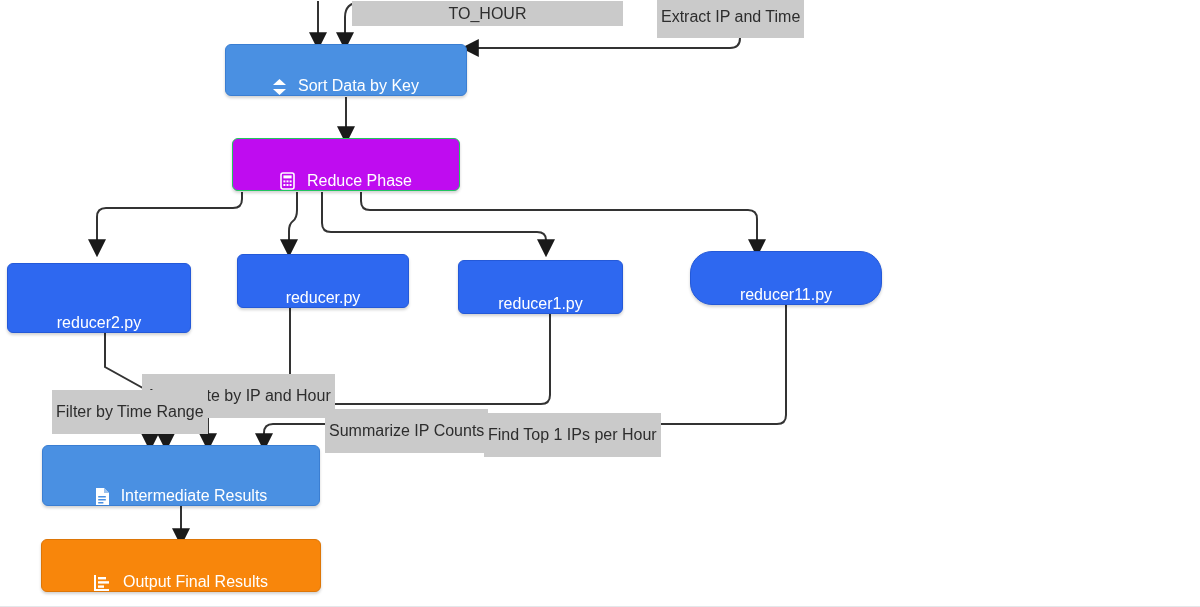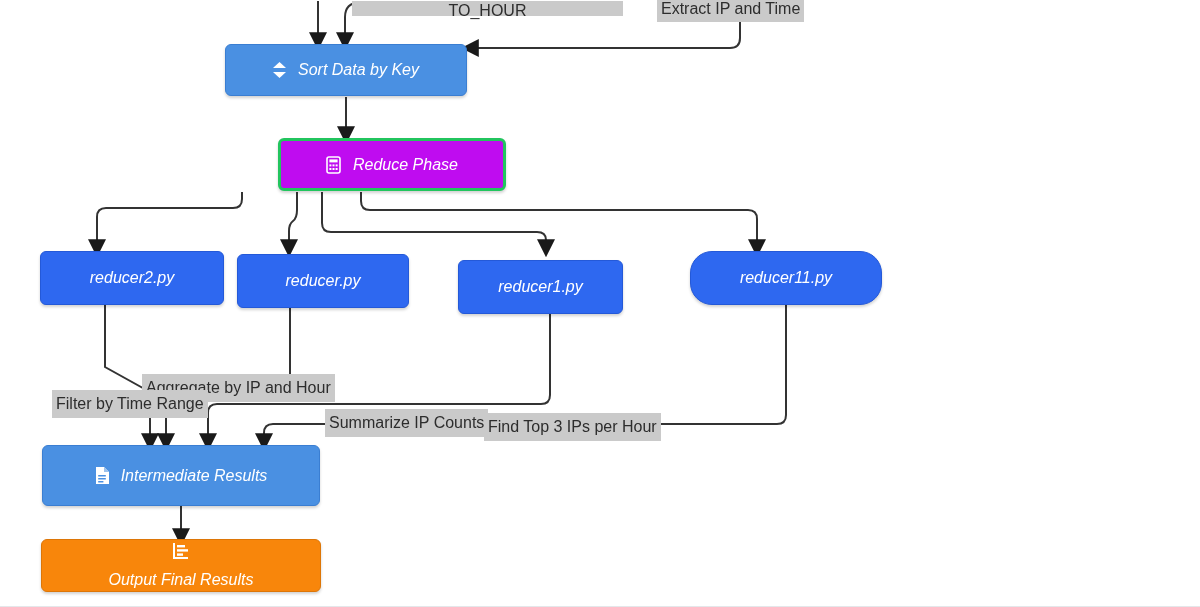--- a/index.html
+++ b/index.html
@@ -8,50 +8,49 @@
     width:1200px;height:607px;
     overflow:hidden;
     background:#ffffff;
     font-family:"Liberation Sans", sans-serif;
     border-bottom:1px solid #e4e7ea;
     box-sizing:border-box;
   }
   #edges{position:absolute;left:0;top:0;z-index:1;}
   .node{
     position:absolute;z-index:4;
-    display:flex;align-items:center;justify-content:center;gap:12px;
+    display:flex;align-items:flex-end;justify-content:center;gap:12px;
     color:#ffffff;font-size:16px;
     border-radius:6px;
     box-shadow:0 2px 3px rgba(0,0,0,0.18);
     box-sizing:border-box;
-    font-style:italic;
   }
   .node .ic{display:flex;align-items:center;}
   .blue{background:var(--node-blue);border:1px solid #3a7ed2;}
   .vivid{background:var(--reducer-blue);border:1px solid #2459d8;}
-  .purple{background:var(--purple);border:3px solid #22c55e;margin-left:46px;}
-  .orange{background:var(--orange);border:1px solid #dd7607;flex-direction:column;}
+  .purple{background:var(--purple);border:1px solid #22c55e;}
+  .orange{background:var(--orange);border:1px solid #dd7607;}
 
   #n-sort{left:225px;top:44px;width:242px;height:52px;}
   #n-reduce{left:232px;top:138px;width:228px;height:53px;}
-  #n-reducer2{left:7px;top:251px;width:184px;height:54px;margin-left:33px;}
+  #n-reducer2{left:7px;top:263px;width:184px;height:70px;}
   #n-reducer{left:237px;top:254px;width:172px;height:54px;}
   #n-reducer1{left:458px;top:260px;width:165px;height:54px;}
   #n-reducer11{left:690px;top:251px;width:192px;height:54px;border-radius:22px;}
   #n-intermediate{left:42px;top:445px;width:278px;height:61px;}
   #n-output{left:41px;top:539px;width:280px;height:53px;}
 
   .elabel{
     position:absolute;z-index:2;
     background:var(--label-bg);
     color:#2d2d2d;font-size:16px;line-height:20px;
-    padding:4px 4px;white-space:nowrap;
+    padding:12px 4px;white-space:nowrap;
   }
-  #l-tohour{left:352px;top:1px;width:271px;height:15px;
-    display:flex;align-items:flex-start;justify-content:center;padding:0;}
+  #l-tohour{left:352px;top:1px;width:271px;height:25px;
+    display:flex;align-items:center;justify-content:center;padding:0;}
   #l-extract{left:657px;top:0;height:14px;overflow:hidden;}
   #l-extract span{display:block;margin-top:-5px;}
   #l-filter{left:52px;top:363px;z-index:3;margin-top:27px;}
   #l-aggregate{left:142px;top:374px;z-index:2;}
   #l-summarize{left:325px;top:394px;margin-top:15px;}
   #l-findtop{left:484px;top:413px;}
 </style>
 </head>
 <body>
 
@@ -76,21 +75,21 @@
       <path marker-end="url(#arrow)" d="M290,305 L290,378 L166,392 L166,435"></path>
       <path marker-end="url(#arrow)" d="M550,305 L550,395 Q550,404 541,404 L217,404 Q208,404 208,413 L208,435"></path>
       <path marker-end="url(#arrow)" d="M786,305 L786,415 Q786,424 777,424 L273,424 Q264,424 264,433 L264,435"></path>
       <path marker-end="url(#arrow)" d="M181,499 L181,530"></path>
     </g>
   </svg>
 
   <div class="elabel" id="l-aggregate">Aggregate by IP and Hour</div>
   <div class="elabel" id="l-filter">Filter by Time Range</div>
   <div class="elabel" id="l-summarize">Summarize IP Counts</div>
-  <div class="elabel" id="l-findtop">Find Top 3 IPs per Hour</div>
+  <div class="elabel" id="l-findtop">Find Top 1 IPs per Hour</div>
   <div class="elabel" id="l-tohour">
     <span>TO_HOUR</span>
   </div>
   <div class="elabel" id="l-extract">
     <span>Extract IP and Time</span>
   </div>
 
   <div class="node blue" id="n-sort">
     <span class="ic">
       <svg width="13" height="16" viewBox="0 0 13 16">

